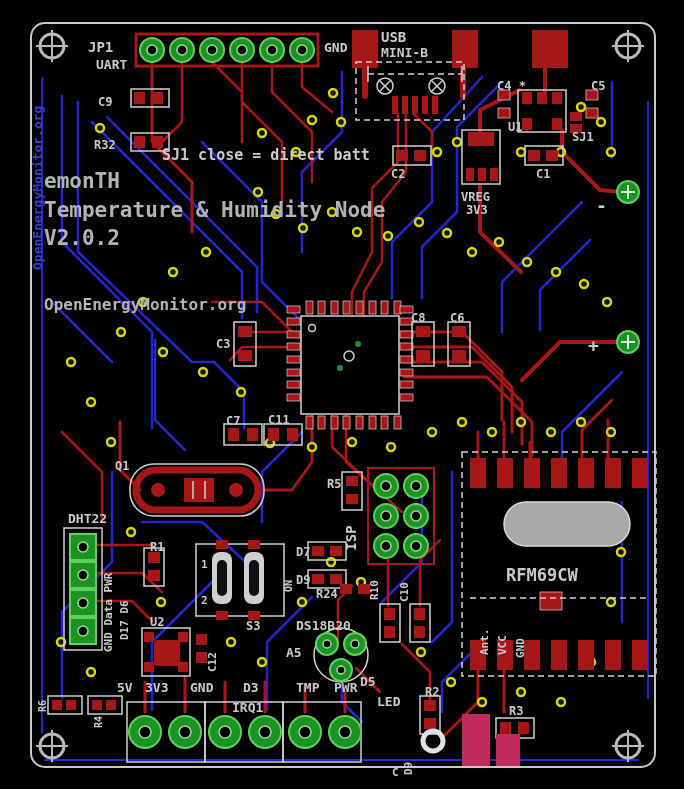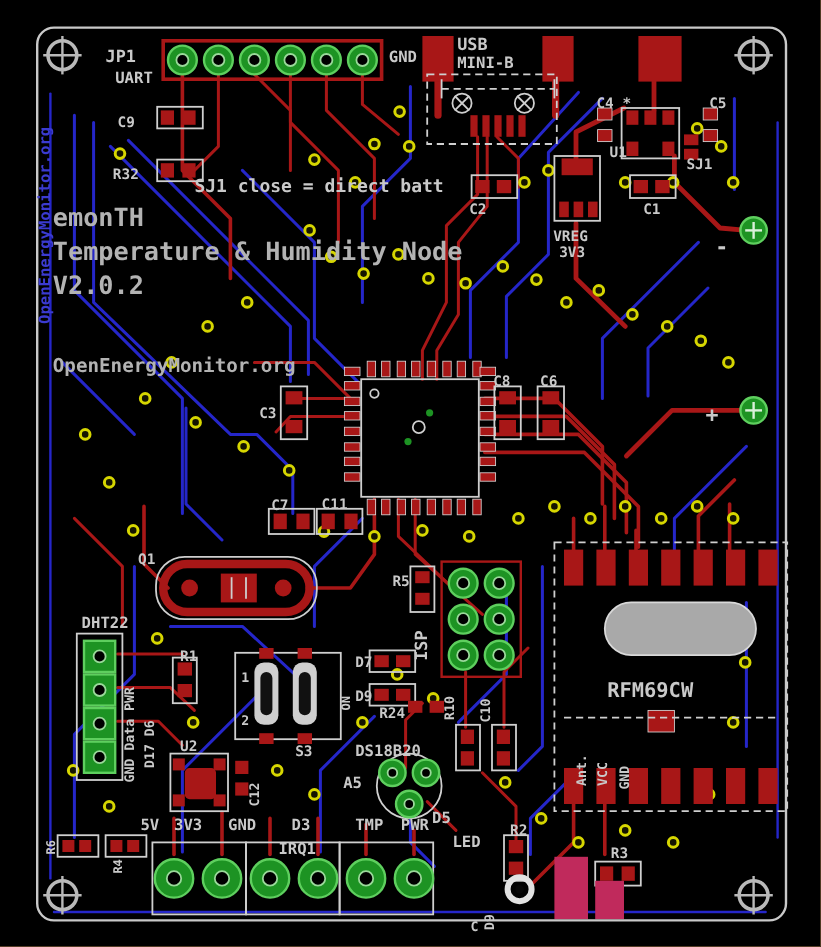--- a/index.html
+++ b/index.html
@@ -1,16 +1,16 @@
 <!DOCTYPE html>
 <html><head>
 <meta charset="utf-8">
 <style>
   html,body{margin:0;padding:0;background:#000;}
-  .stage{width:684px;height:789px;position:relative;background:#fdba74;overflow:hidden;}
+  .stage{width:684px;height:789px;position:relative;background:#5eead4;overflow:hidden;}
   svg{display:block;}
   text{font-family:"DejaVu Sans Mono","Liberation Mono",monospace;font-weight:bold;fill:#c9c9c9;}
   .t-title{fill:#b3b3b3;}
   .t-blue{fill:#3b3bd0;}
   .s10{font-size:10px}.s11{font-size:11px}.s12{font-size:12px}.s13{font-size:13px}
   .s14{font-size:14px}.s15{font-size:15px}.s16{font-size:16px}.s17{font-size:17px}
   .s18{font-size:18px}.s21{font-size:21px}
   .rt{stroke:#a81717;fill:none;stroke-linecap:round;stroke-linejoin:round}
   .bt{stroke:#2526c9;fill:none;stroke-linecap:round;stroke-linejoin:round}
   .via{fill:#141400;stroke:#d6d600;stroke-width:2.5}

